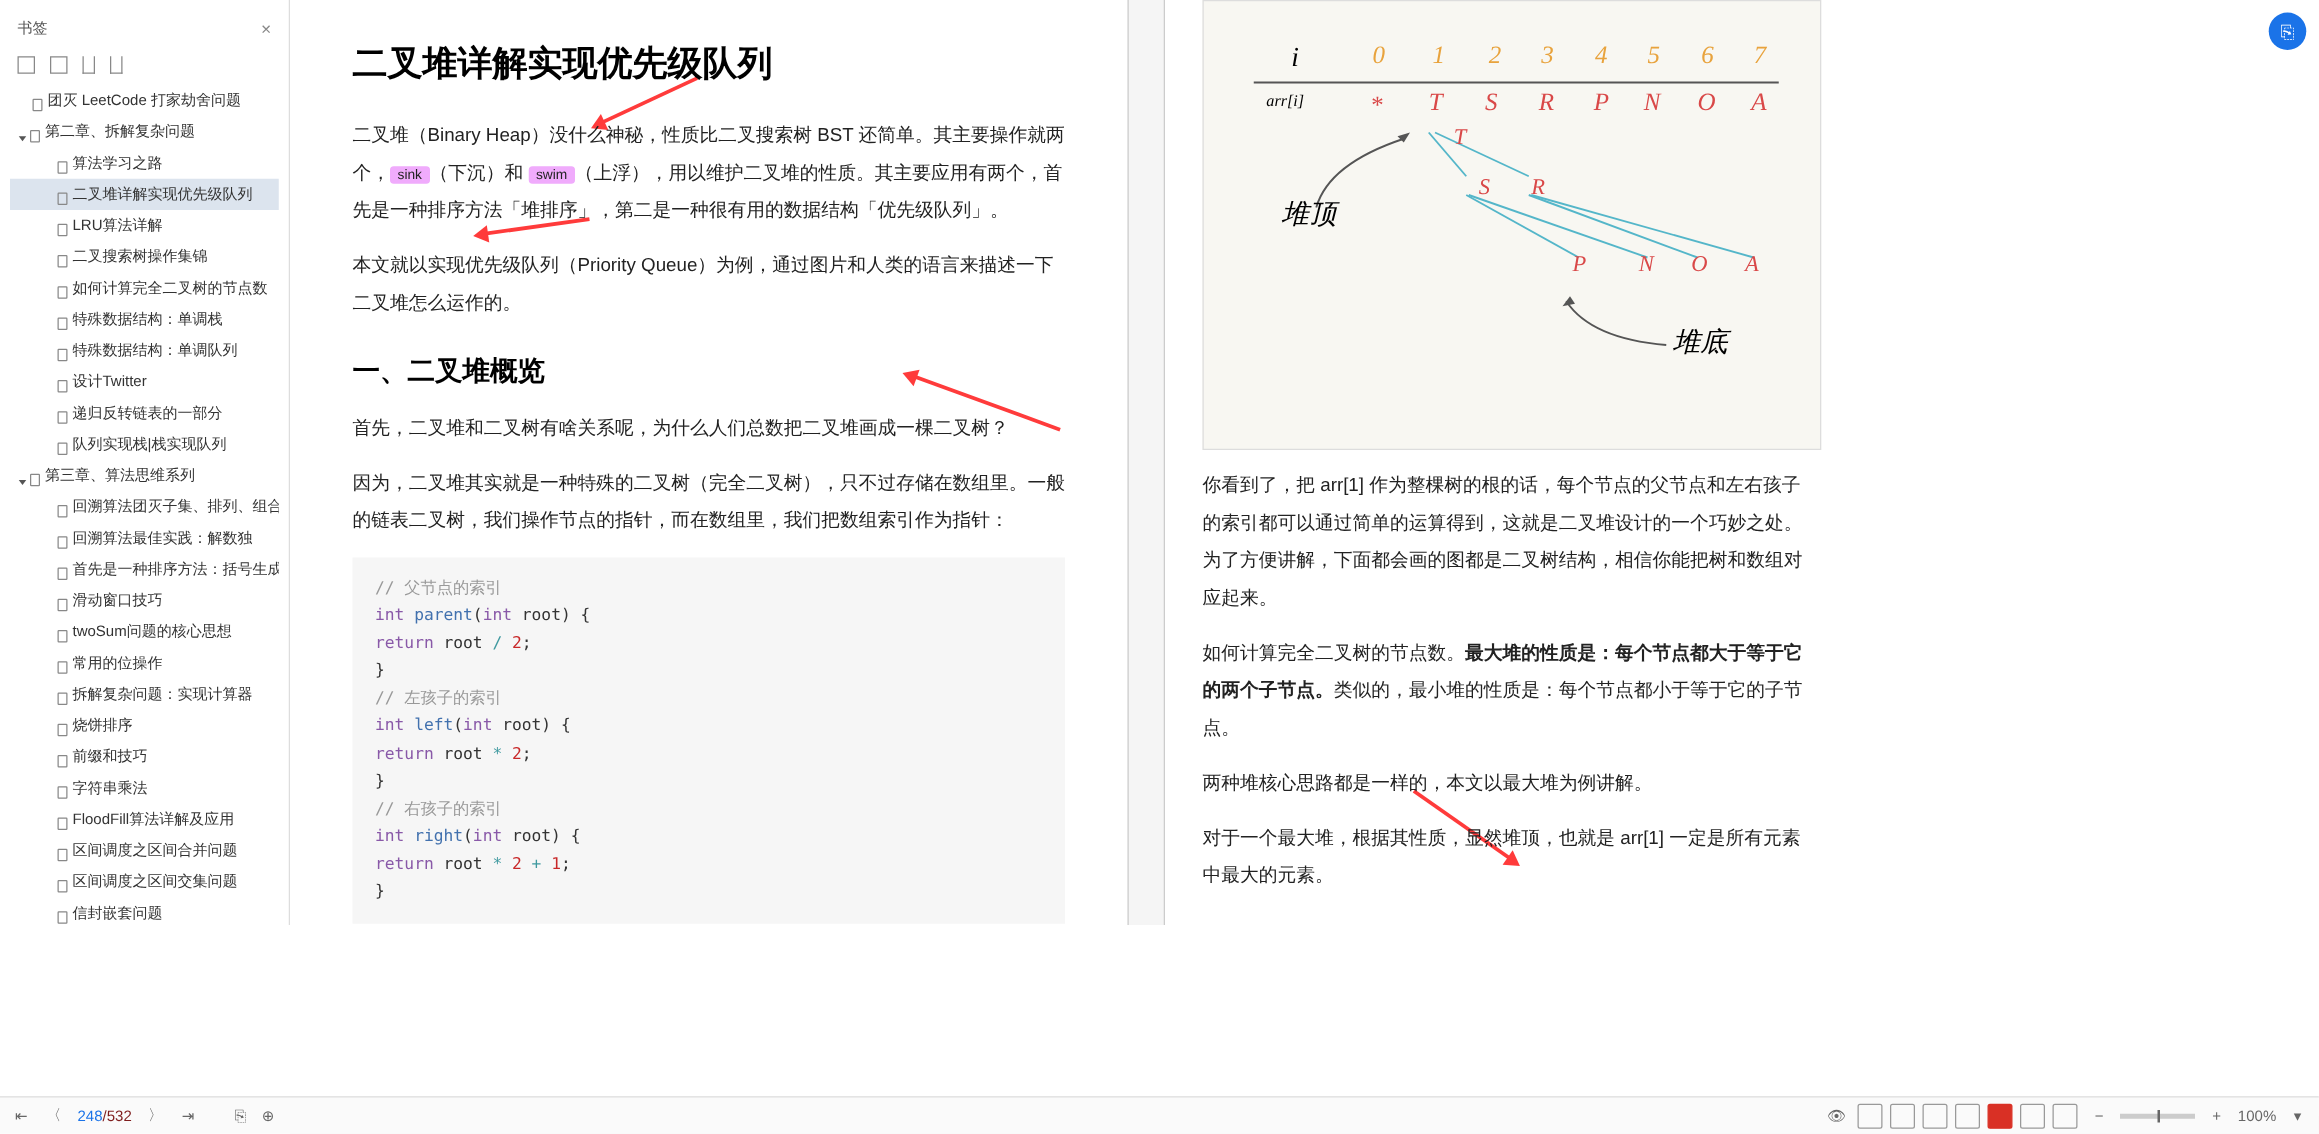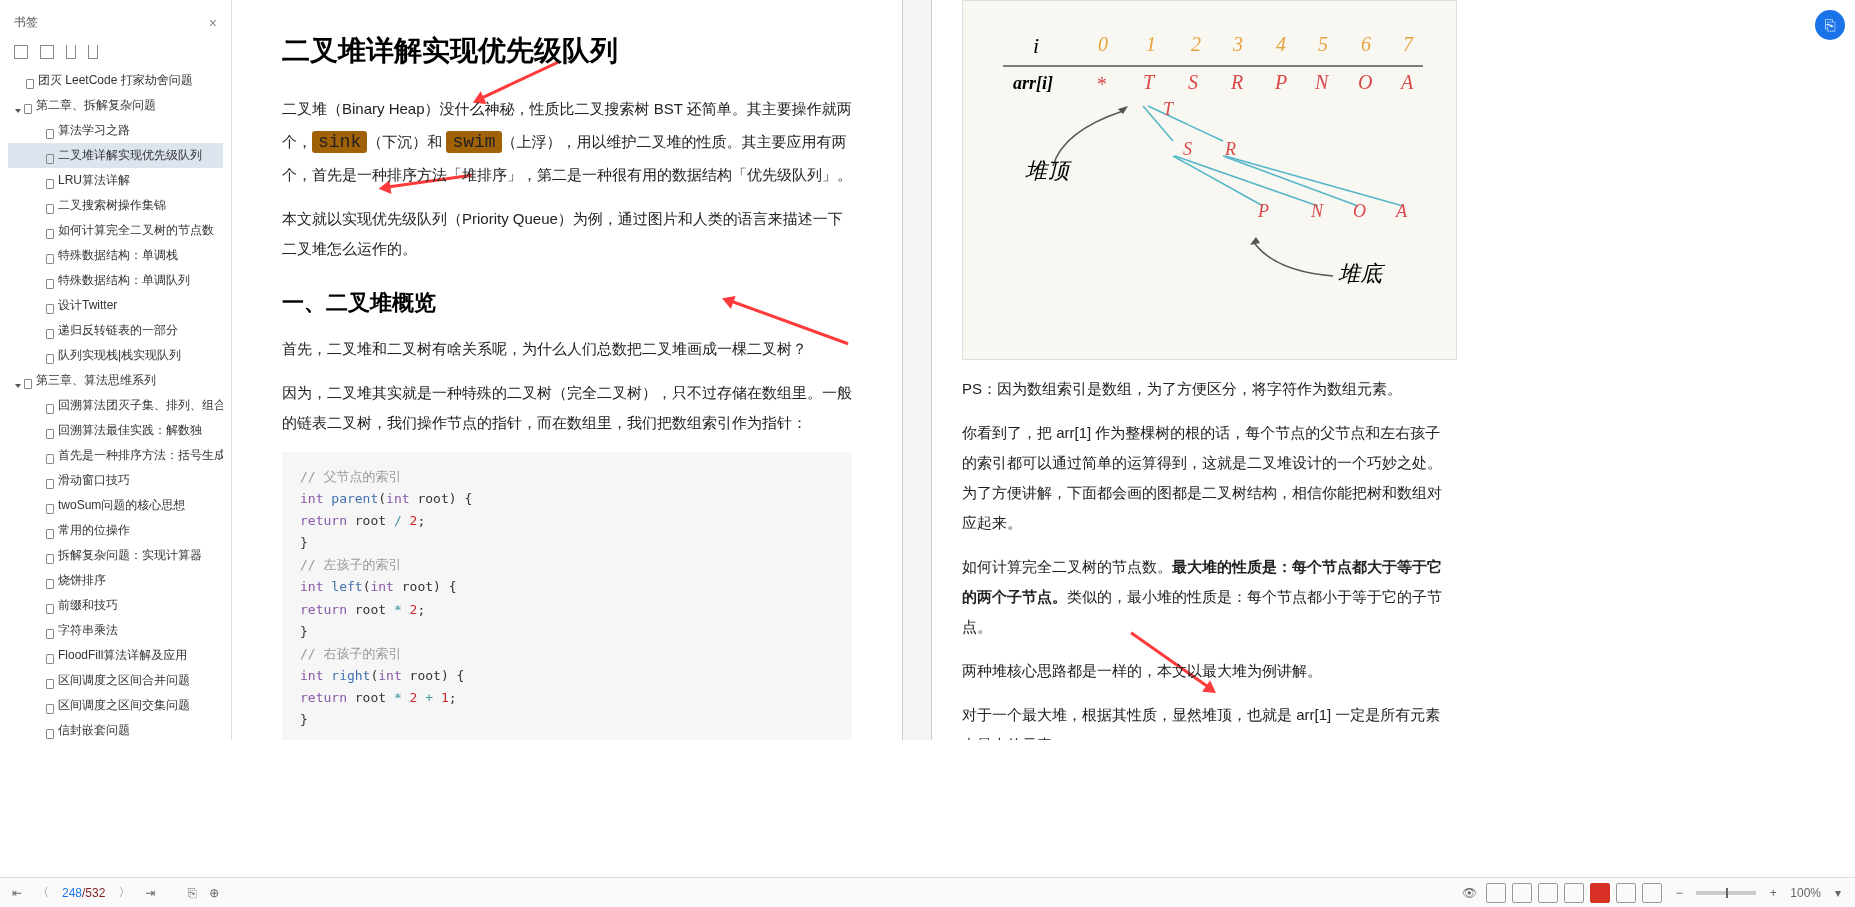--- a/index.html
+++ b/index.html
@@ -17,21 +17,21 @@
 .bm.chapter{padding-left:8px}
 .bm.active{background:#dce4ee}
 .bm-icon{width:8px;height:10px;border:1px solid #888;border-radius:1px;display:inline-block;flex-shrink:0}
 .tri{width:0;height:0;border-left:4px solid #555;border-top:3px solid transparent;border-bottom:3px solid transparent;display:inline-block;flex-shrink:0;transform:rotate(90deg)}
 .content{flex:1;display:flex;overflow:hidden;position:relative}
 .page{width:670px;padding:20px 50px;overflow-y:hidden;position:relative}
 .page-divider{width:30px;background:#f5f5f5;border-left:1px solid #ccc;border-right:1px solid #ccc}
 .page h1{font-size:28px;font-weight:bold;margin:12px 0 24px}
 .page h2{font-size:22px;font-weight:bold;margin:24px 0 16px}
 .page p{font-size:15px;line-height:2;margin:14px 0;color:#222}
-.code-inline{background:#a16207;padding:1px 6px;border-radius:3px;font-family:Liberation Mono, monospace;font-size:18px}
+.code-inline{background:#f0abfc;padding:1px 6px;border-radius:3px;font-family:Liberation Sans, sans-serif;font-size:11px}
 .code-block{background:#f6f6f6;padding:14px 18px;font-family:Consolas,monospace;font-size:13px;line-height:1.7;color:#333;margin:12px 0}
 .code-block .cm{color:#999}
 .code-block .kw{color:#8959a8}
 .code-block .nm{color:#c82829}
 .code-block .fn{color:#4271ae}
 .code-block .op{color:#3e999f}
 .diagram{width:495px;height:360px;background:#f8f7f2;border:1px solid #ddd;position:relative;margin:-6px auto 10px}
 .diag-text{position:absolute;font-family:"Comic Sans MS",cursive;font-style:italic}
 .arrow{position:absolute;background:#ff3b3b}
 .arrow.a1{width:90px;height:3px;top:80px;left:240px;transform:rotate(-25deg)}
@@ -242,40 +242,39 @@
         </svg>
         <span class="diag-text" style="top:32px;left:70px;font-size:22px">i</span>
         <span class="diag-text" style="top:32px;left:135px;color:#e8a33d;font-size:20px">0</span>
         <span class="diag-text" style="top:32px;left:183px;color:#e8a33d;font-size:20px">1</span>
         <span class="diag-text" style="top:32px;left:228px;color:#e8a33d;font-size:20px">2</span>
         <span class="diag-text" style="top:32px;left:270px;color:#e8a33d;font-size:20px">3</span>
         <span class="diag-text" style="top:32px;left:313px;color:#e8a33d;font-size:20px">4</span>
         <span class="diag-text" style="top:32px;left:355px;color:#e8a33d;font-size:20px">5</span>
         <span class="diag-text" style="top:32px;left:398px;color:#e8a33d;font-size:20px">6</span>
         <span class="diag-text" style="top:32px;left:440px;color:#e8a33d;font-size:20px">7</span>
-        <span class="diag-text" style="top:72px;left:50px;font-size:18px;font-weight:bold">arr[i]</span>
+        <span class="diag-text" style="top:72px;left:50px;font-size:13px;font-weight:normal">arr[i]</span>
         <span class="diag-text" style="top:72px;left:133px;color:#d94848;font-size:20px">*</span>
         <span class="diag-text" style="top:70px;left:180px;color:#d94848;font-size:20px">T</span>
         <span class="diag-text" style="top:70px;left:225px;color:#d94848;font-size:20px">S</span>
         <span class="diag-text" style="top:70px;left:268px;color:#d94848;font-size:20px">R</span>
         <span class="diag-text" style="top:70px;left:312px;color:#d94848;font-size:20px">P</span>
         <span class="diag-text" style="top:70px;left:352px;color:#d94848;font-size:20px">N</span>
         <span class="diag-text" style="top:70px;left:395px;color:#d94848;font-size:20px">O</span>
         <span class="diag-text" style="top:70px;left:438px;color:#d94848;font-size:20px">A</span>
         <span class="diag-text" style="top:98px;left:200px;color:#d94848;font-size:18px">T</span>
         <span class="diag-text" style="top:138px;left:220px;color:#d94848;font-size:18px">S</span>
         <span class="diag-text" style="top:138px;left:262px;color:#d94848;font-size:18px">R</span>
         <span class="diag-text" style="top:200px;left:295px;color:#d94848;font-size:18px">P</span>
         <span class="diag-text" style="top:200px;left:348px;color:#d94848;font-size:18px">N</span>
         <span class="diag-text" style="top:200px;left:390px;color:#d94848;font-size:18px">O</span>
         <span class="diag-text" style="top:200px;left:433px;color:#d94848;font-size:18px">A</span>
         <span class="diag-text" style="top:155px;left:62px;font-size:22px;font-family:'STKaiti','KaiTi',cursive">堆顶</span>
         <span class="diag-text" style="top:258px;left:375px;font-size:22px;font-family:Liberation Serif, serif">堆底</span>
       </div>
-      <p>PS：因为数组索引是数组，为了方便区分，将字符作为数组元素。</p>
       <p>你看到了，把 arr[1] 作为整棵树的根的话，每个节点的父节点和左右孩子的索引都可以通过简单的运算得到，这就是二叉堆设计的一个巧妙之处。为了方便讲解，下面都会画的图都是二叉树结构，相信你能把树和数组对应起来。</p>
       <p><span>如何计算完全二叉树的节点数。</span><b>最大堆的性质是：每个节点都大于等于它的两个子节点。</b><span>类似的，最小堆的性质是：每个节点都小于等于它的子节点。</span></p>
       <p>两种堆核心思路都是一样的，本文以最大堆为例讲解。</p>
       <p>对于一个最大堆，根据其性质，显然堆顶，也就是 arr[1] 一定是所有元素中最大的元素。</p>
 
     </div>
     <div class="float-btn">⎘</div>
   </div>
 </div>
 

